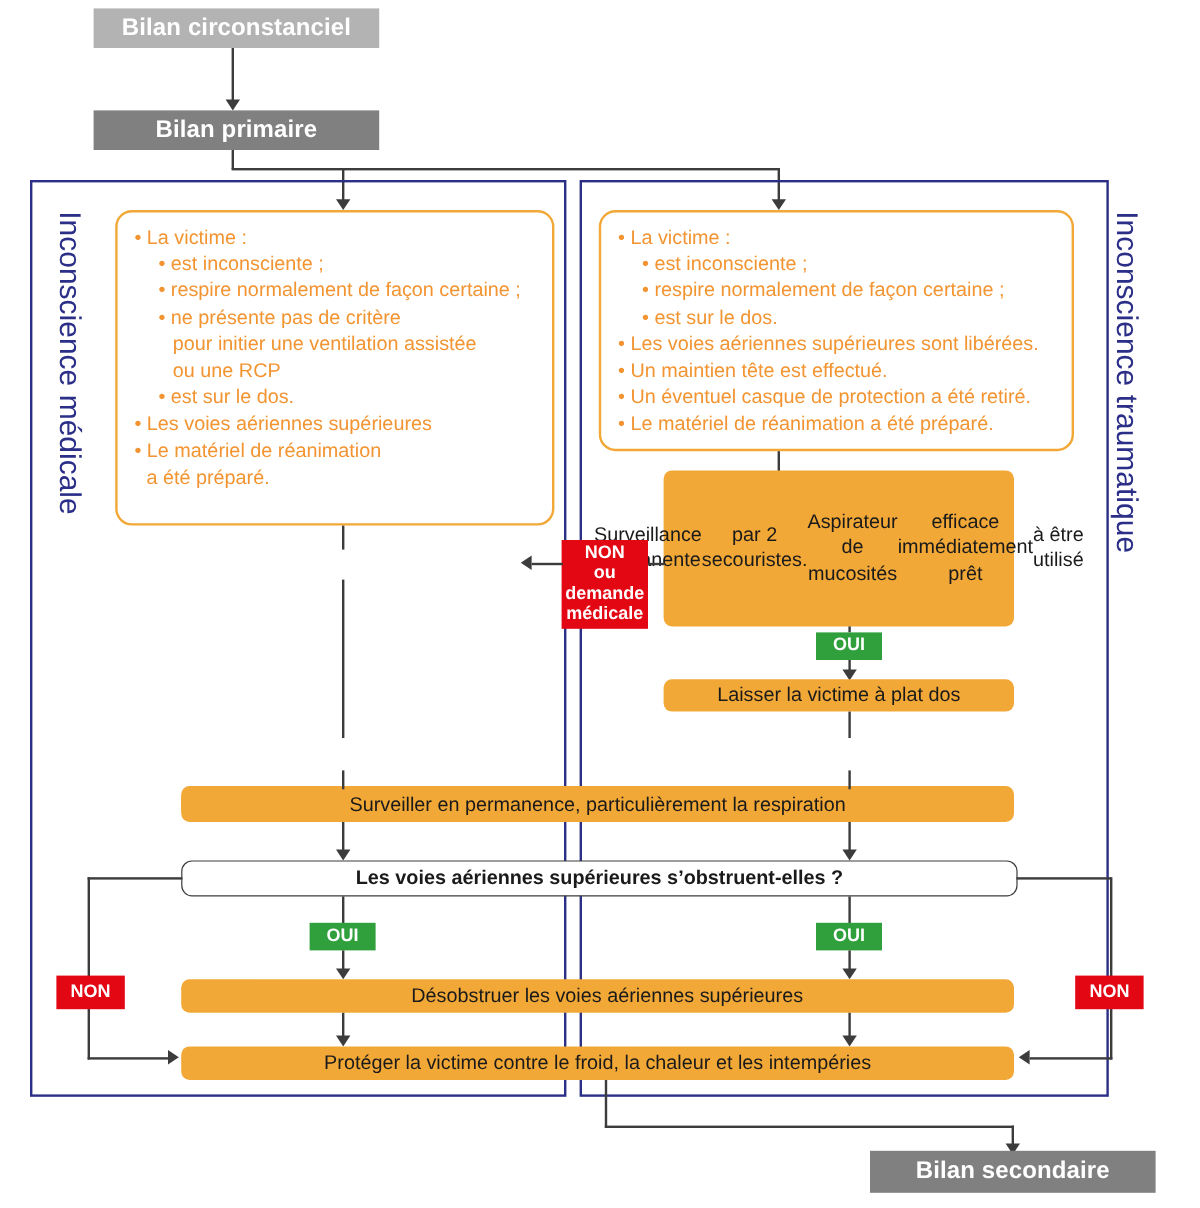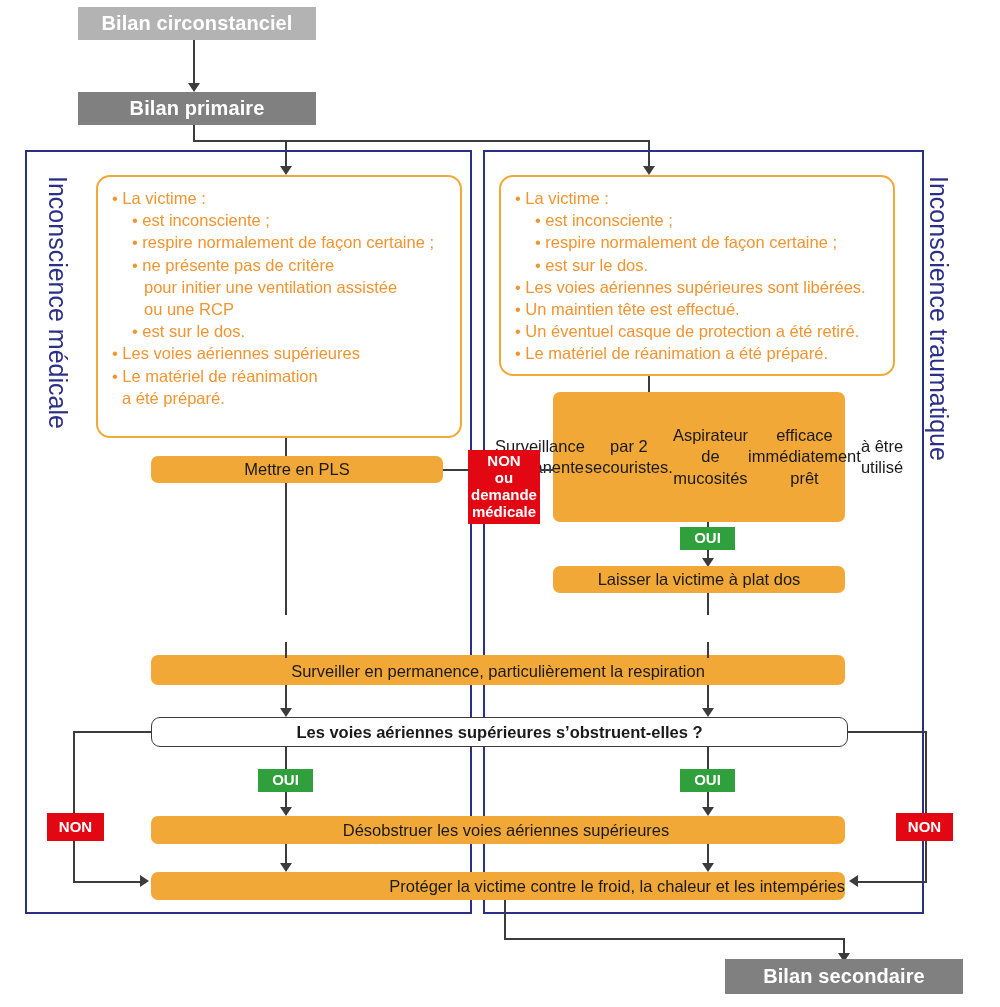--- a/index.html
+++ b/index.html
@@ -127,23 +127,20 @@
   <div class="abs ln hln" style="left:540px;top:469px;width:14px;height:1.8px;"></div>
   <div class="abs badge bred" style="left:468px;top:450px;width:72px;height:74px;flex-direction:column;">
     <span>NON</span>
     <span>ou</span>
     <span>demande</span>
     <span>médicale</span>
   </div>
   <div class="abs ln hln" style="left:443px;top:469px;width:26px;height:1.8px;"></div>
   <div class="abs arrow aleft" style="left:434px;top:463px;"></div>
 
-  <div class="abs obar" style="left:151px;top:456px;width:292px;height:27px;">
-    <span>Mettre en PLS</span>
-  </div>
 
   <div class="abs ln vln" style="left:285px;top:483px;width:1.8px;height:132px;"></div>
 
   <div class="abs ln vln" style="left:707px;top:522px;width:1.8px;height:5px;"></div>
   <div class="abs badge bgreen" style="left:680px;top:527px;width:55px;height:23px;">
     <span>OUI</span>
   </div>
   <div class="abs ln vln" style="left:707px;top:550px;width:1.8px;height:12px;"></div>
   <div class="abs arrow adown" style="left:702px;top:558px;"></div>
 
@@ -205,21 +202,21 @@
 
   <div class="abs obar" style="left:151px;top:816px;width:694px;height:28px;padding-left:16px;">
     <span>Désobstruer les voies aériennes supérieures</span>
   </div>
 
   <div class="abs ln vln" style="left:285px;top:844px;width:1.8px;height:22px;"></div>
   <div class="abs arrow adown" style="left:280px;top:863px;"></div>
   <div class="abs ln vln" style="left:707px;top:844px;width:1.8px;height:22px;"></div>
   <div class="abs arrow adown" style="left:702px;top:863px;"></div>
 
-  <div class="abs obar" style="left:151px;top:872px;width:694px;height:28px;justify-content:flex-end;">
+  <div class="abs obar" style="left:151px;top:872px;width:694px;height:28px;">
     <span>Protéger la victime contre le froid, la chaleur et les intempéries</span>
   </div>
 
   <div class="abs ln vln" style="left:504px;top:900px;width:1.8px;height:40px;"></div>
   <div class="abs ln hln" style="left:504px;top:938px;width:341px;height:1.8px;"></div>
   <div class="abs ln vln" style="left:843px;top:938px;width:1.8px;height:18px;"></div>
   <div class="abs arrow adown" style="left:838px;top:953px;"></div>
 
   <div class="abs grayboxD" style="left:725px;top:959px;width:238px;height:35px;">
     <span>Bilan secondaire</span>

